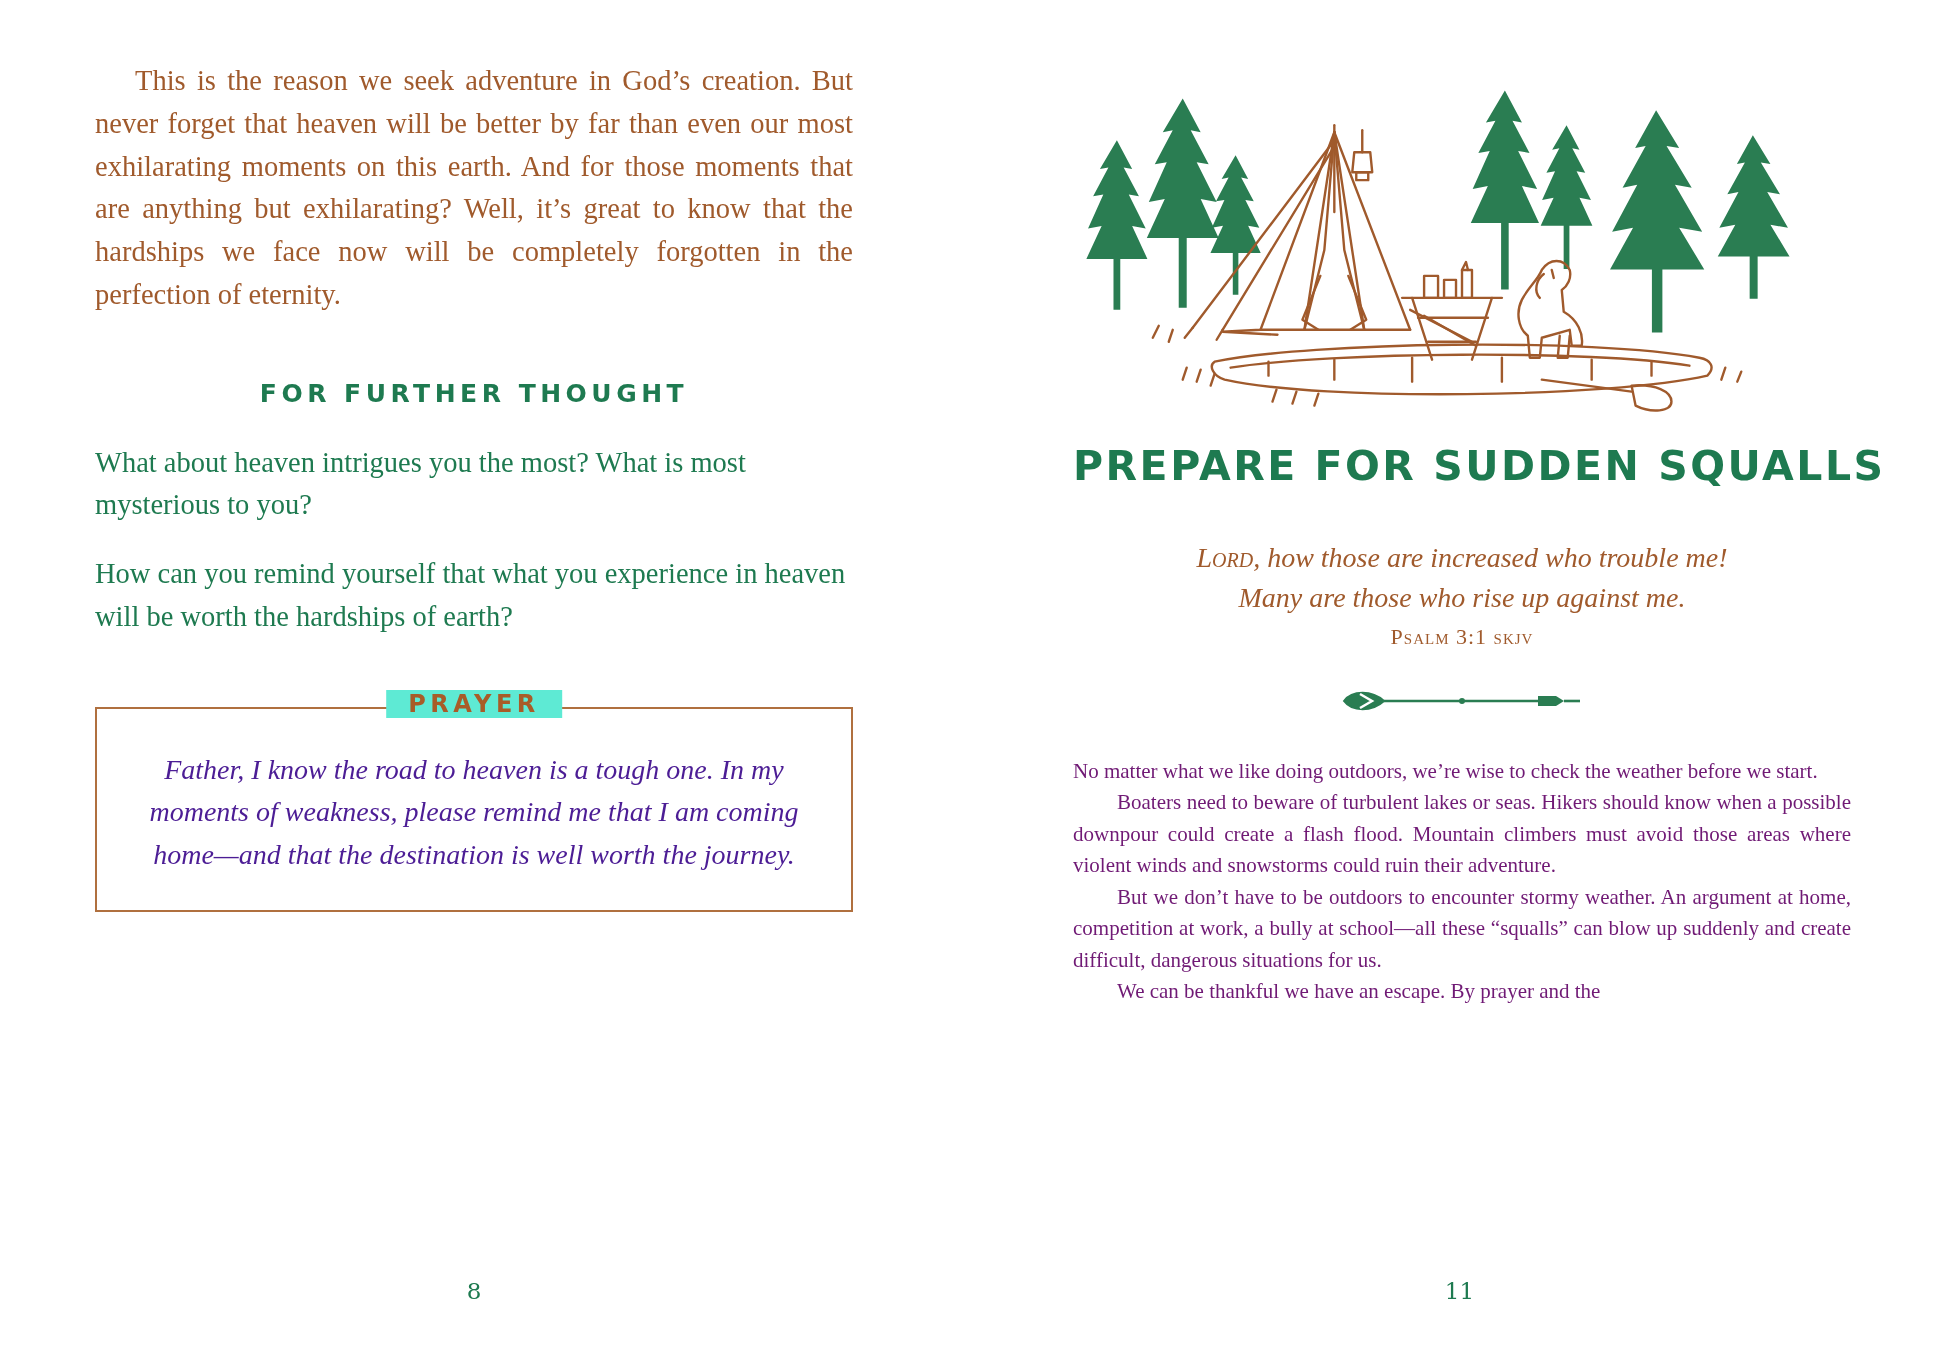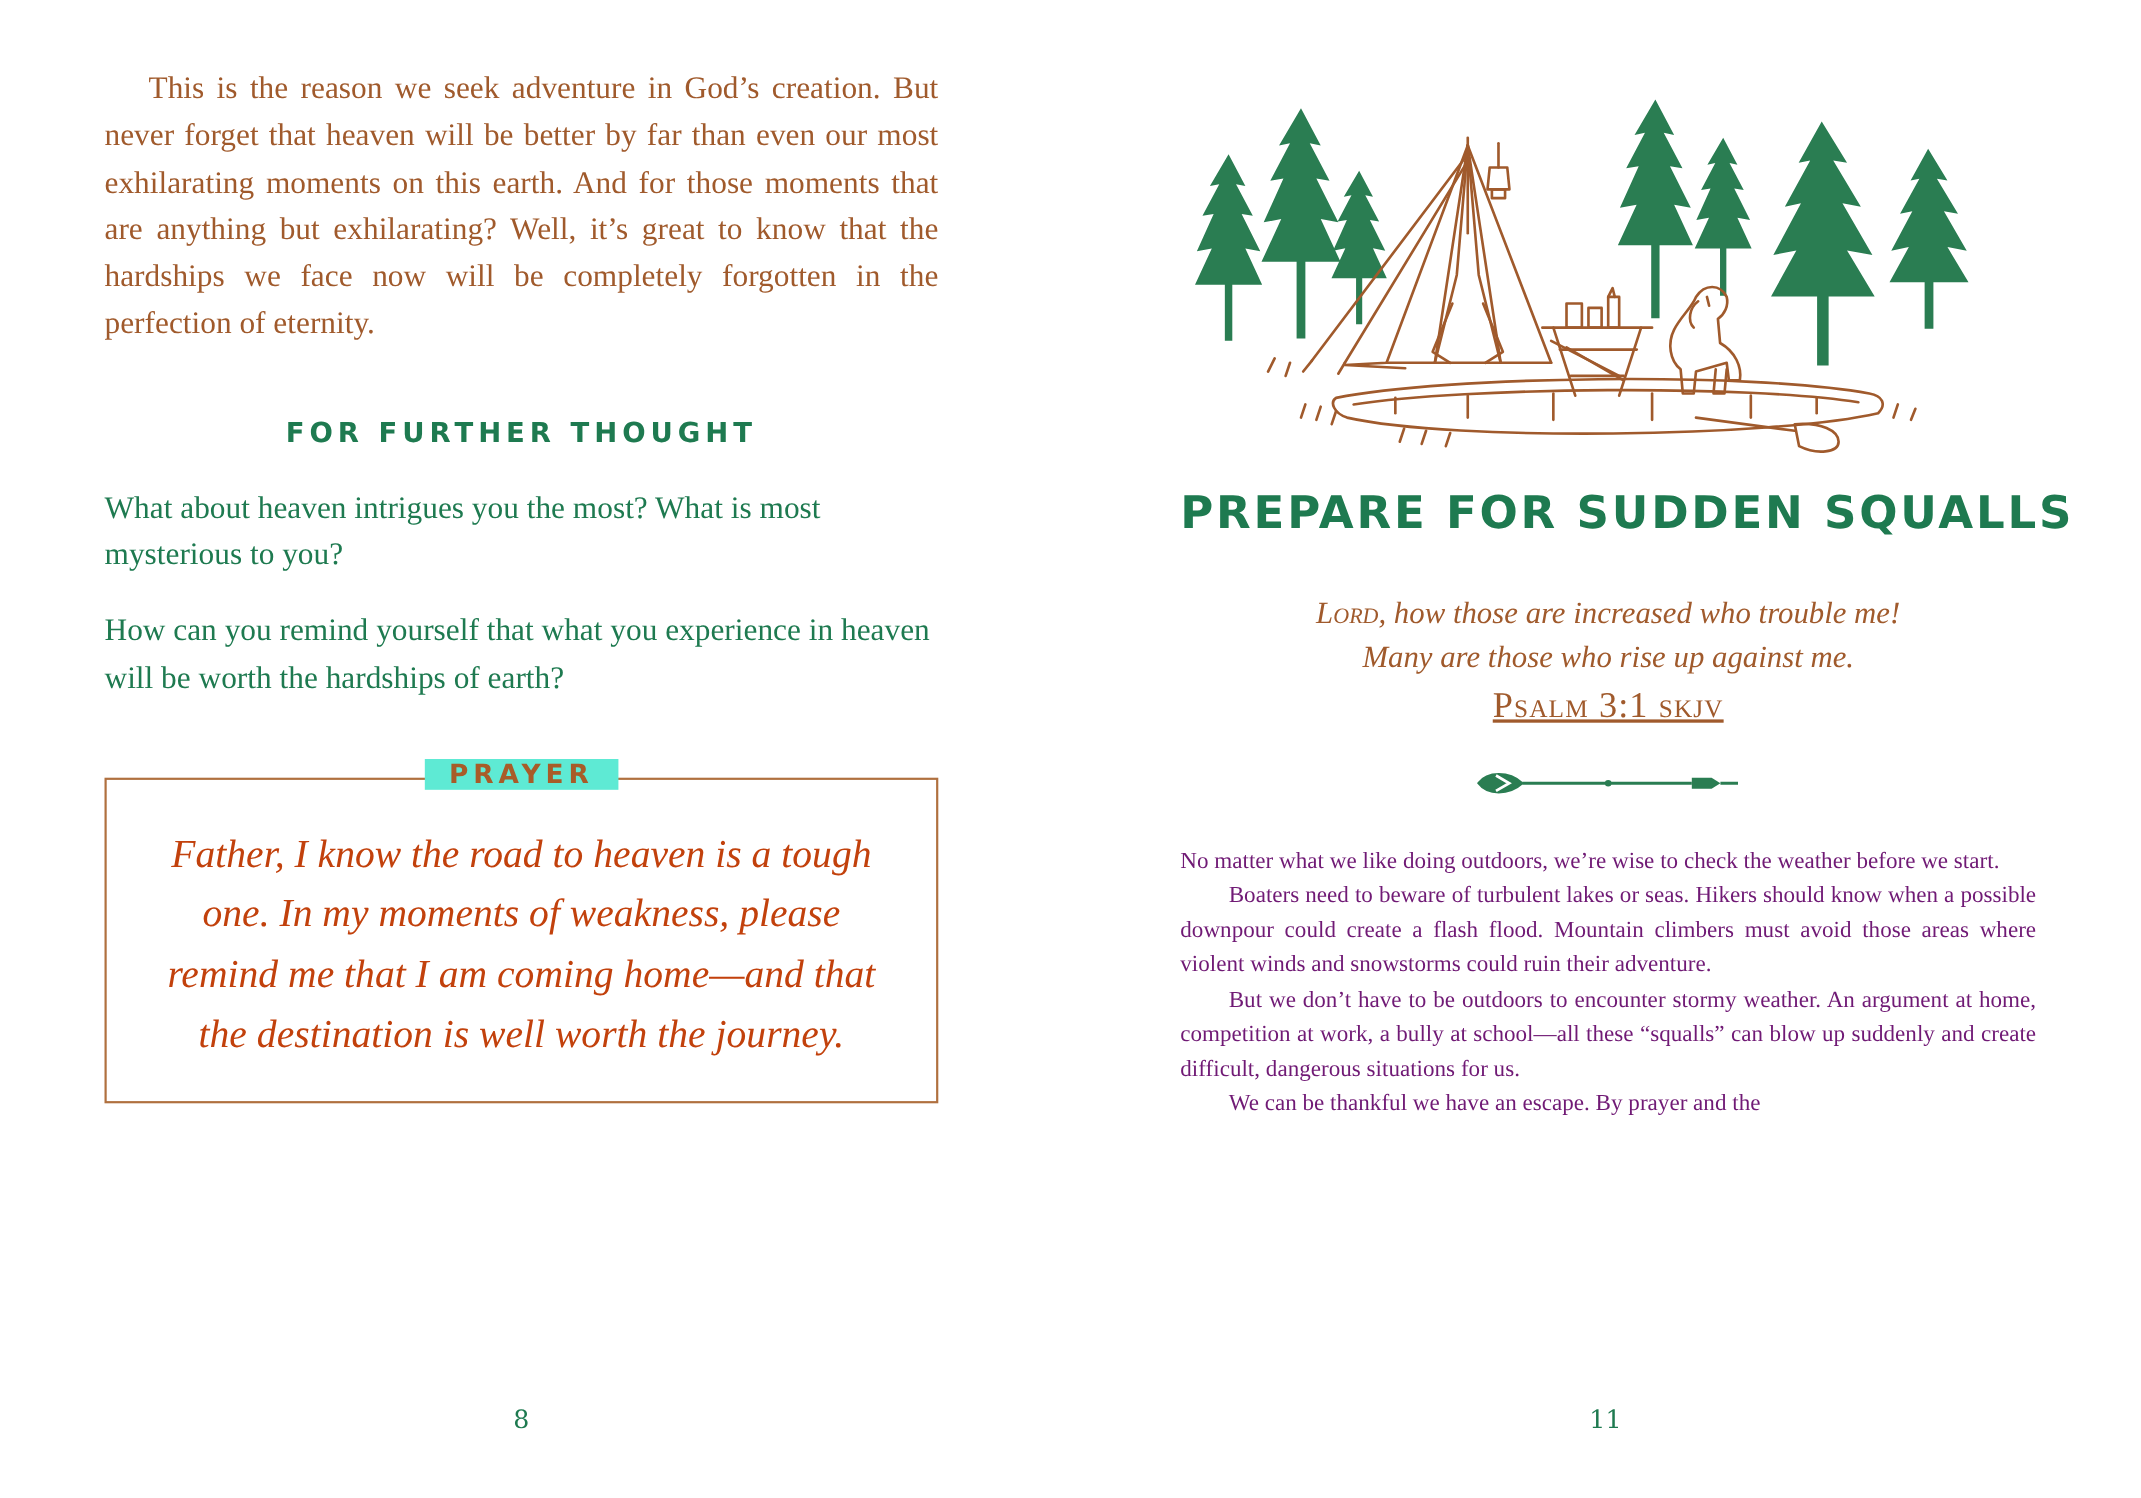--- a/index.html
+++ b/index.html
@@ -80,23 +80,23 @@
     padding: 0 22px;
     font-family: "DejaVu Sans", sans-serif;
     font-weight: bold;
     letter-spacing: 4.5px;
     font-size: 24px;
     color: #a85c28;
     white-space: nowrap;
   }
   .prayer-text {
     font-style: italic;
-    font-size: 36px;
+    font-size: 28px;
     line-height: 1.52;
-    color: #c2410c;
+    color: #4c1d95;
     text-align: center;
     margin: 0;
   }
 
   
   .illustration {
     width: 100%;
     height: 370px;
     display: block;
     margin: 0 auto;
@@ -119,26 +119,25 @@
     text-align: center;
     margin: 48px 0 0 0;
   }
   .verse .smallcaps {
     font-variant: small-caps;
     font-style: italic;
   }
   .verse-ref {
     font-style: normal;
     font-variant: small-caps;
-    font-size: 33px;
+    font-size: 22px;
     letter-spacing: 1px;
     color: #a05a2c;
     text-align: center;
     margin: 6px 0 0 0;
-    text-decoration: underline;
   }
   .paddle-rule {
     display: block;
     margin: 34px auto 0 auto;
   }
   .right-body {
     margin-top: 38px;
   }
   .right-body p {
     font-size: 21px;

